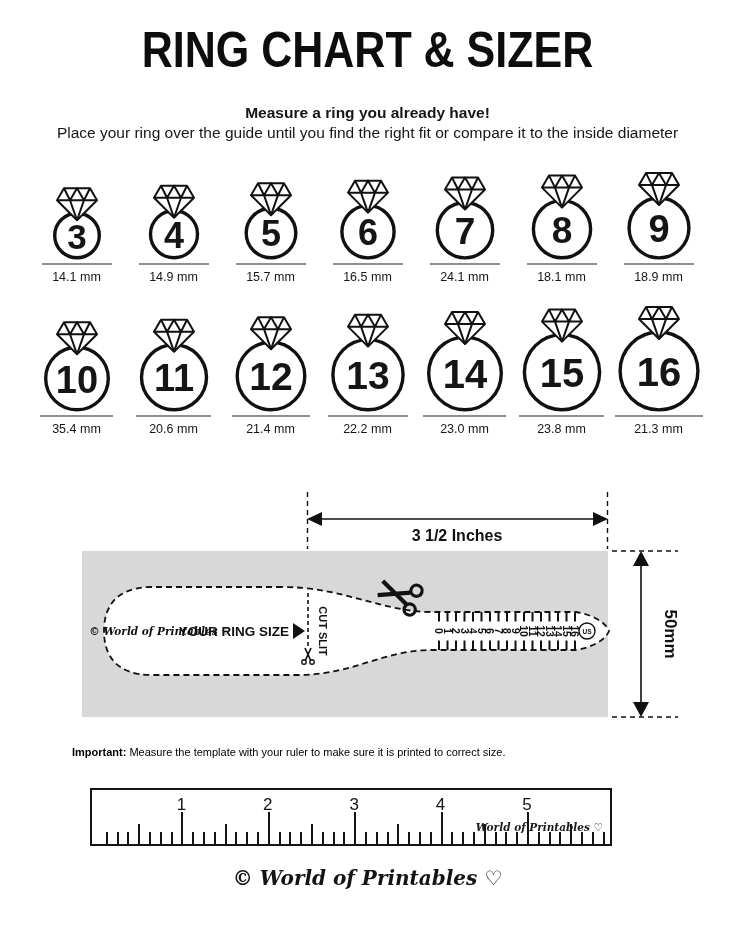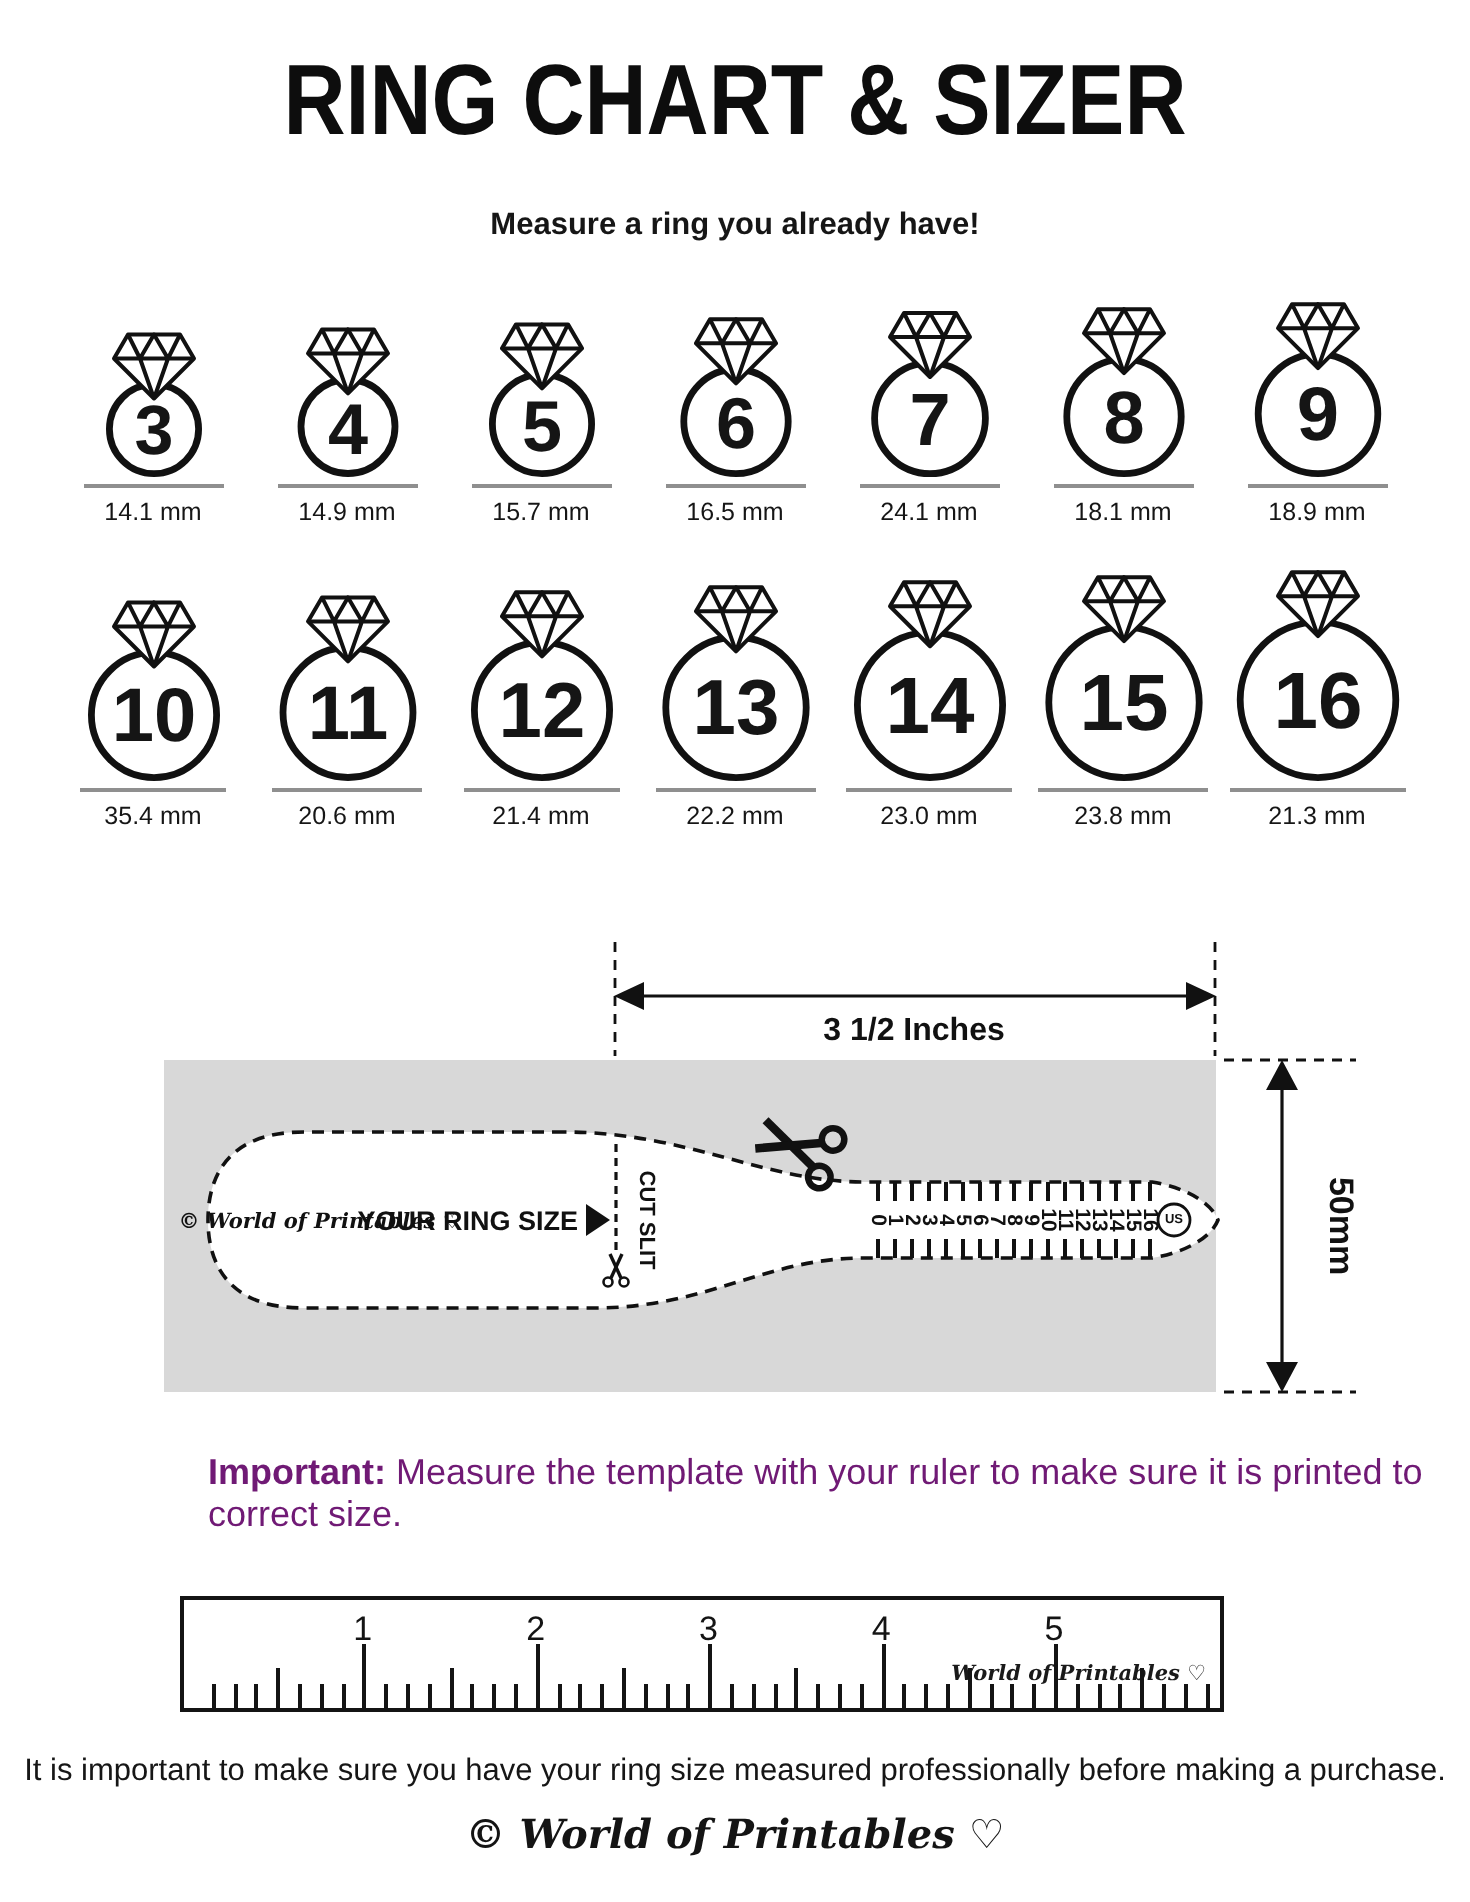--- a/index.html
+++ b/index.html
@@ -13,21 +13,21 @@
     letter-spacing:0px; color:#0d0d0d; transform:scaleX(.86); line-height:1.05;
   }
   .intro { margin-top:26px; text-align:center; font-size:15.5px; line-height:1.35; color:#161616; }
   .intro .intro-bold { font-weight:bold; }
   .ring-row { display:flex; justify-content:center; align-items:flex-end; margin-top:22px; }
   .ring-row.second { margin-top:16px; }
   .ring-item { width:97px; display:flex; flex-direction:column; align-items:center; justify-content:flex-end; }
   .ring-line { height:2px; background:#8f8f8f; margin-top:3px; }
   .ring-mm { font-size:12.5px; color:#161616; margin-top:5px; white-space:nowrap; }
   .sizer-wrap { margin-top:38px; position:relative; }
-  .important-line { margin:10px 0 0 104px; font-size:18px; color:#701a75; }
+  .important-line { margin:10px 0 0 72px; font-size:11px; color:#000000; }
   .important-line b { font-weight:bold; }
   .ruler {
     position:relative; margin:30px 0 0 90px; width:522px; height:58px;
     border:2px solid #141414; background:#fff;
   }
   .ruler-tick { position:absolute; bottom:0; width:2px; background:#141414; }
   .ruler-num { position:absolute; top:5px; font-size:17px; color:#141414; transform:translateX(-50%); }
   .script { font-family:"DejaVu Serif", serif; font-style:italic; font-weight:bold;margin-top:20px; }
   .ruler-brand { position:absolute; right:7px; top:11px; font-size:10.5px; color:#1a1a1a; }
   .footer { margin-top:20px; text-align:center; font-size:15.5px; line-height:1.35; color:#161616; }
@@ -36,20 +36,21 @@
   svg text { font-family:"Liberation Sans", sans-serif; }
   .svg-script { font-family:"DejaVu Serif", serif; font-style:italic; font-weight:bold; }
 </style>
 </head>
 <body>
 
 <h1 class="page-title">RING CHART &amp; SIZER</h1>
 
 <div class="intro">
   <div class="intro-bold">Measure a ring you already have!</div>
+  <div>Place your ring over the guide until you find the right fit or compare it to the inside diameter</div>
 </div>
 
 <div class="ring-row">
     <div class="ring-item">
       <svg width="96" height="79" viewBox="0 0 96 79">
         <circle cx="48" cy="54.522" r="22.3" fill="none" stroke="#111" stroke-width="3.4"></circle>
         <g fill="#fff" stroke="#111" stroke-width="2" stroke-linejoin="round">
           <path d="M35 7.244 L61 7.244 L68 19.244 L48 39.244 L28 19.244 Z"></path>
           <path fill="none" d="M28 19.244 L68 19.244 M35 7.244 L41 19.244 L48 7.244 L55 19.244 L61 7.244 M41 19.244 L48 39.244 M55 19.244 L48 39.244"></path>
         </g>
@@ -383,15 +384,14 @@
     <div class="ruler-tick" style="left: 499.8px; height: 12px;"></div>
     <div class="ruler-tick" style="left: 510.6px; height: 12px;"></div>
     <div class="ruler-num" style="left: 89.4px;">1</div>
     <div class="ruler-num" style="left: 175.8px;">2</div>
     <div class="ruler-num" style="left: 262.2px;">3</div>
     <div class="ruler-num" style="left: 348.6px;">4</div>
     <div class="ruler-num" style="left: 435px;">5</div>
   </div>
 
 <div class="footer">
-  <div>It is important to make sure you have your ring size measured professionally before making a purchase.</div>
 </div>
 <div class="footer-brand script">© World of Printables ♡</div>
 
 </body></html>

